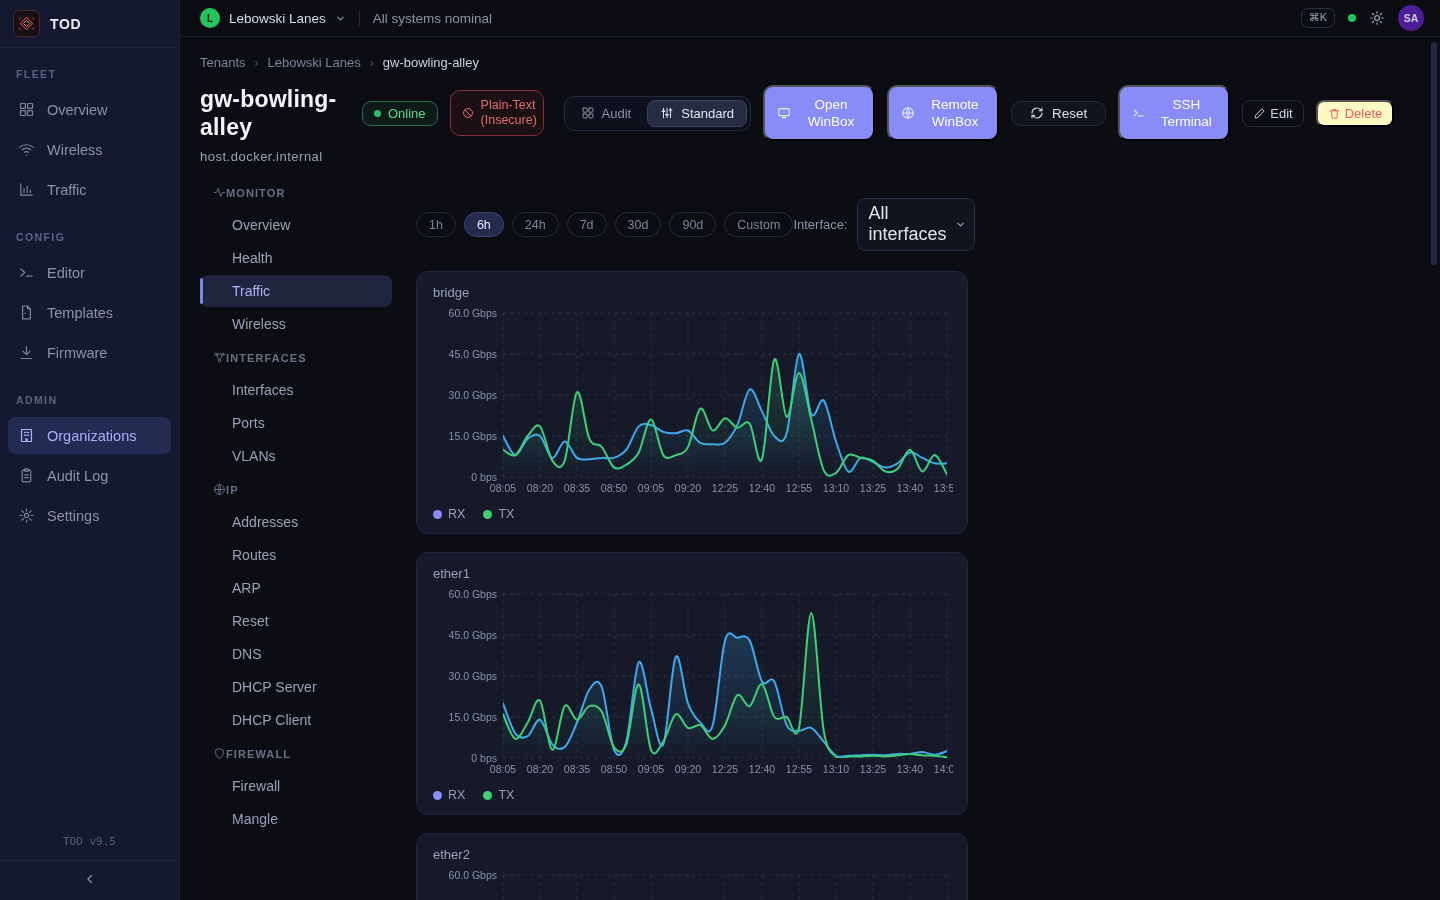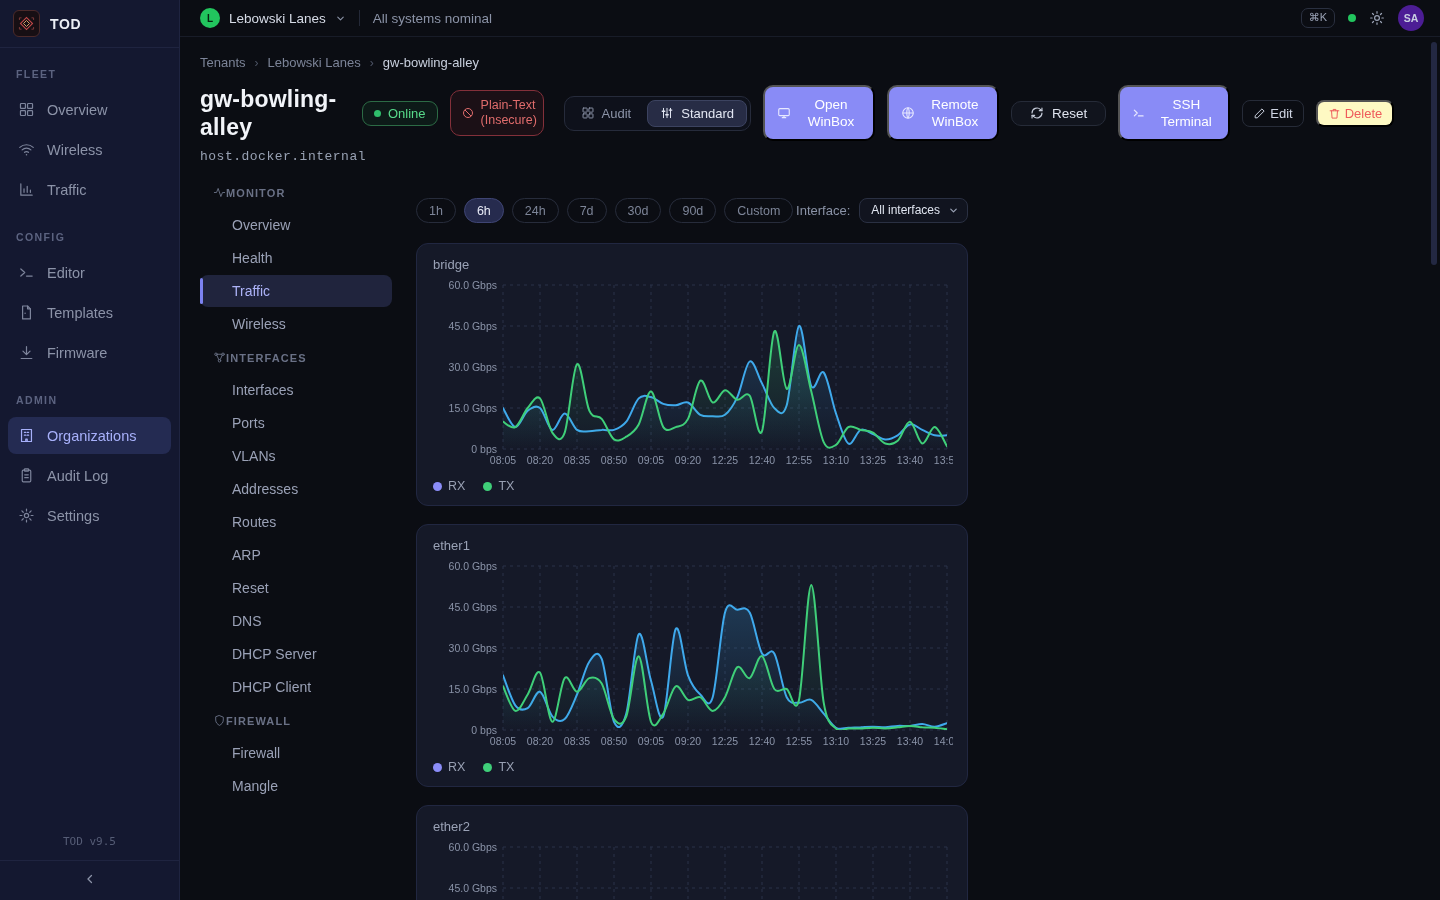--- a/index.html
+++ b/index.html
@@ -85,21 +85,21 @@
     padding:0 10px 0 12px; justify-content:flex-start; }
   .btn-primary .lbl { text-align:center; flex:1; line-height:17px; }
   .btn-primary .icon { font-size:14px; color:#e8e9ff; }
   .btn-reset { border:1px solid #262b38; background:#11141d; color:#dfe3ee; height:25px;
     padding:0 18px; }
   .btn-reset .icon { font-size:14px; color:#c4cad8; }
   .btn-edit { border:1px solid #262b38; background:transparent; color:#cfd5e3; height:27px;
     padding:0 10px; border-radius:8px; font-size:13px; gap:4px; }
   .btn-delete { background:#fef9c3; color:#ee5b5b; height:27px; padding:0 10px;
     border-radius:8px; font-size:13px; gap:4px; }
-  .host-line { margin-top:8px; font-family:Liberation Mono, monospace; font-size:13px;
+  .host-line { margin-top:8px; font-family:Liberation Sans, sans-serif; font-size:13px;
     color:#98a1b3; letter-spacing:.5px; }
 
   .body-row { display:flex; margin-top:12px; align-items:flex-start; }
 
   
   .subnav { width:192px; flex:0 0 192px; }
   .subnav-header { display:flex; align-items:center; padding:10px 0 9px 13px;
     color:#6a7186; font-size:11px; font-weight:700; letter-spacing:1.1px; }
   .subnav-header .icon { font-size:13px; }
   .subnav-item { position:relative; margin:1px 0; padding:8px 0 8px 32px; font-size:14px;
@@ -112,21 +112,21 @@
   .charts-col { width:552px; flex:0 0 552px; margin-left:24px; }
   .controls-row { display:flex; align-items:center; justify-content:space-between;
     margin-top:22px; margin-bottom:20px; }
   .pills { display:flex; gap:8px; }
   .pill { height:25px; display:flex; align-items:center; padding:0 12px; border-radius:13px;
     border:1px solid #272c3b; color:#7d8598; font-size:12.5px; cursor:pointer; }
   .pill.active { background:#262b4e; border-color:#3f4574; color:#e8ebf7; }
   .iface-group { display:flex; align-items:center; gap:9px; }
   .iface-label { font-size:13px; color:#8b93a7; }
   .iface-select { display:flex; align-items:center; gap:8px; border:1px solid #2a3042;
-    background:#11141f; border-radius:8px; padding:4px 8px 5px 11px; font-size:12px;
+    background:#11141f; border-radius:8px; padding:4px 8px 5px 11px; font-size:18px;
     color:#e0e5f0; cursor:pointer; }
   .iface-select .icon { font-size:11px; color:#9aa2b5; }
 
   .chart-card { background:#151928; border:1px solid #212741; border-radius:12px;
     padding:13px 16px 12px; margin-bottom:18px; }
   .chart-title { font-size:13px; color:#9aa2b6; margin-bottom:5px; }
   .chart-svg { display:block; width:520px; height:196px; }
   .chart-legend { display:flex; gap:18px; margin-top:6px; font-size:12.5px; color:#98a0b3; }
   .chart-legend .li { display:flex; align-items:center; gap:6px; }
   .chart-legend .dot { width:9px; height:9px; border-radius:50%; }
@@ -404,20 +404,29 @@
                 <circle cx="18.5" cy="6" r="2.3"></circle>
                 <circle cx="12" cy="18" r="2.3"></circle>
                 <path d="M7 7.7l3.6 8M17 7.7l-3.6 8M7.8 6h8.4"></path>
               </svg>
             </span>
             <span>INTERFACES</span>
           </div>
           <div class="subnav-item">Interfaces</div>
           <div class="subnav-item">Ports</div>
           <div class="subnav-item">VLANs</div>
+          <div class="subnav-header">
+            <span class="icon">
+              <svg viewBox="0 0 24 24" fill="none" stroke="currentColor" stroke-width="1.7" stroke-linecap="round" stroke-linejoin="round">
+                <circle cx="12" cy="12" r="9"></circle>
+                <path d="M3 12h18M12 3c2.8 3.2 2.8 14.8 0 18M12 3c-2.8 3.2-2.8 14.8 0 18"></path>
+              </svg>
+            </span>
+            <span>IP</span>
+          </div>
           <div class="subnav-item">Addresses</div>
           <div class="subnav-item">Routes</div>
           <div class="subnav-item">ARP</div>
           <div class="subnav-item">Reset</div>
           <div class="subnav-item">DNS</div>
           <div class="subnav-item">DHCP Server</div>
           <div class="subnav-item">DHCP Client</div>
           <div class="subnav-header">
             <span class="icon">
               <svg viewBox="0 0 24 24" fill="none" stroke="currentColor" stroke-width="1.7" stroke-linecap="round" stroke-linejoin="round">

